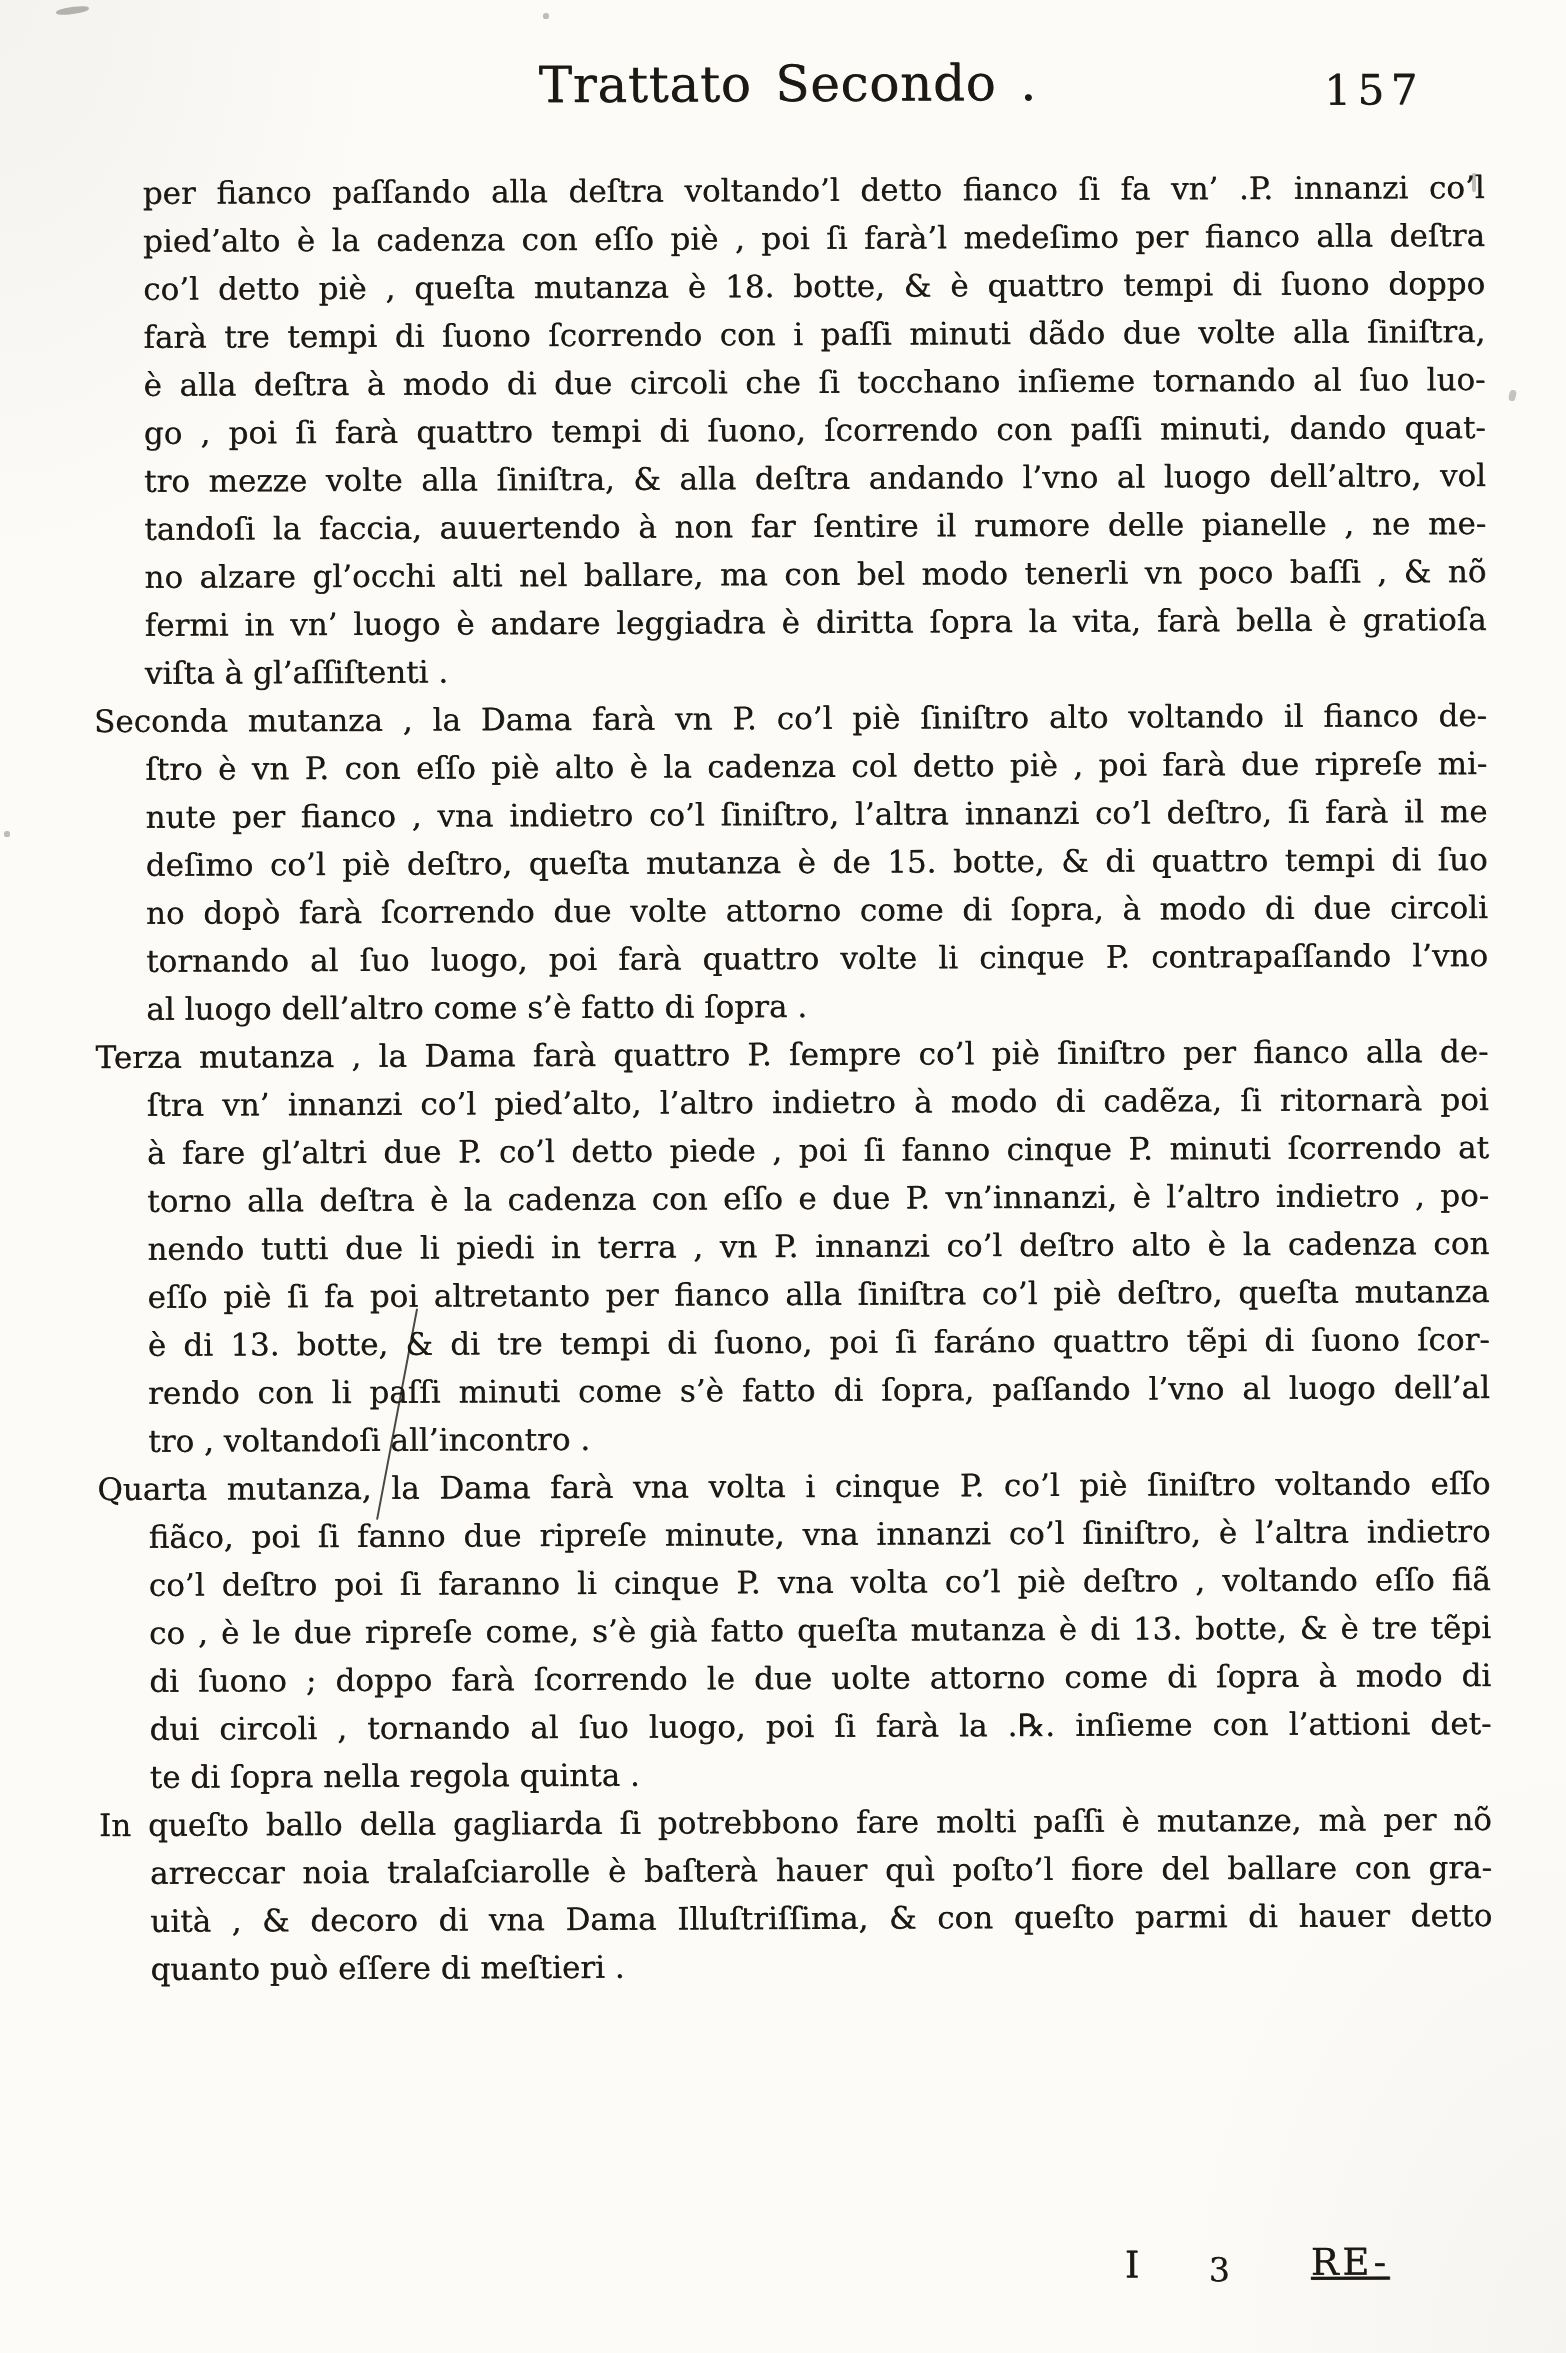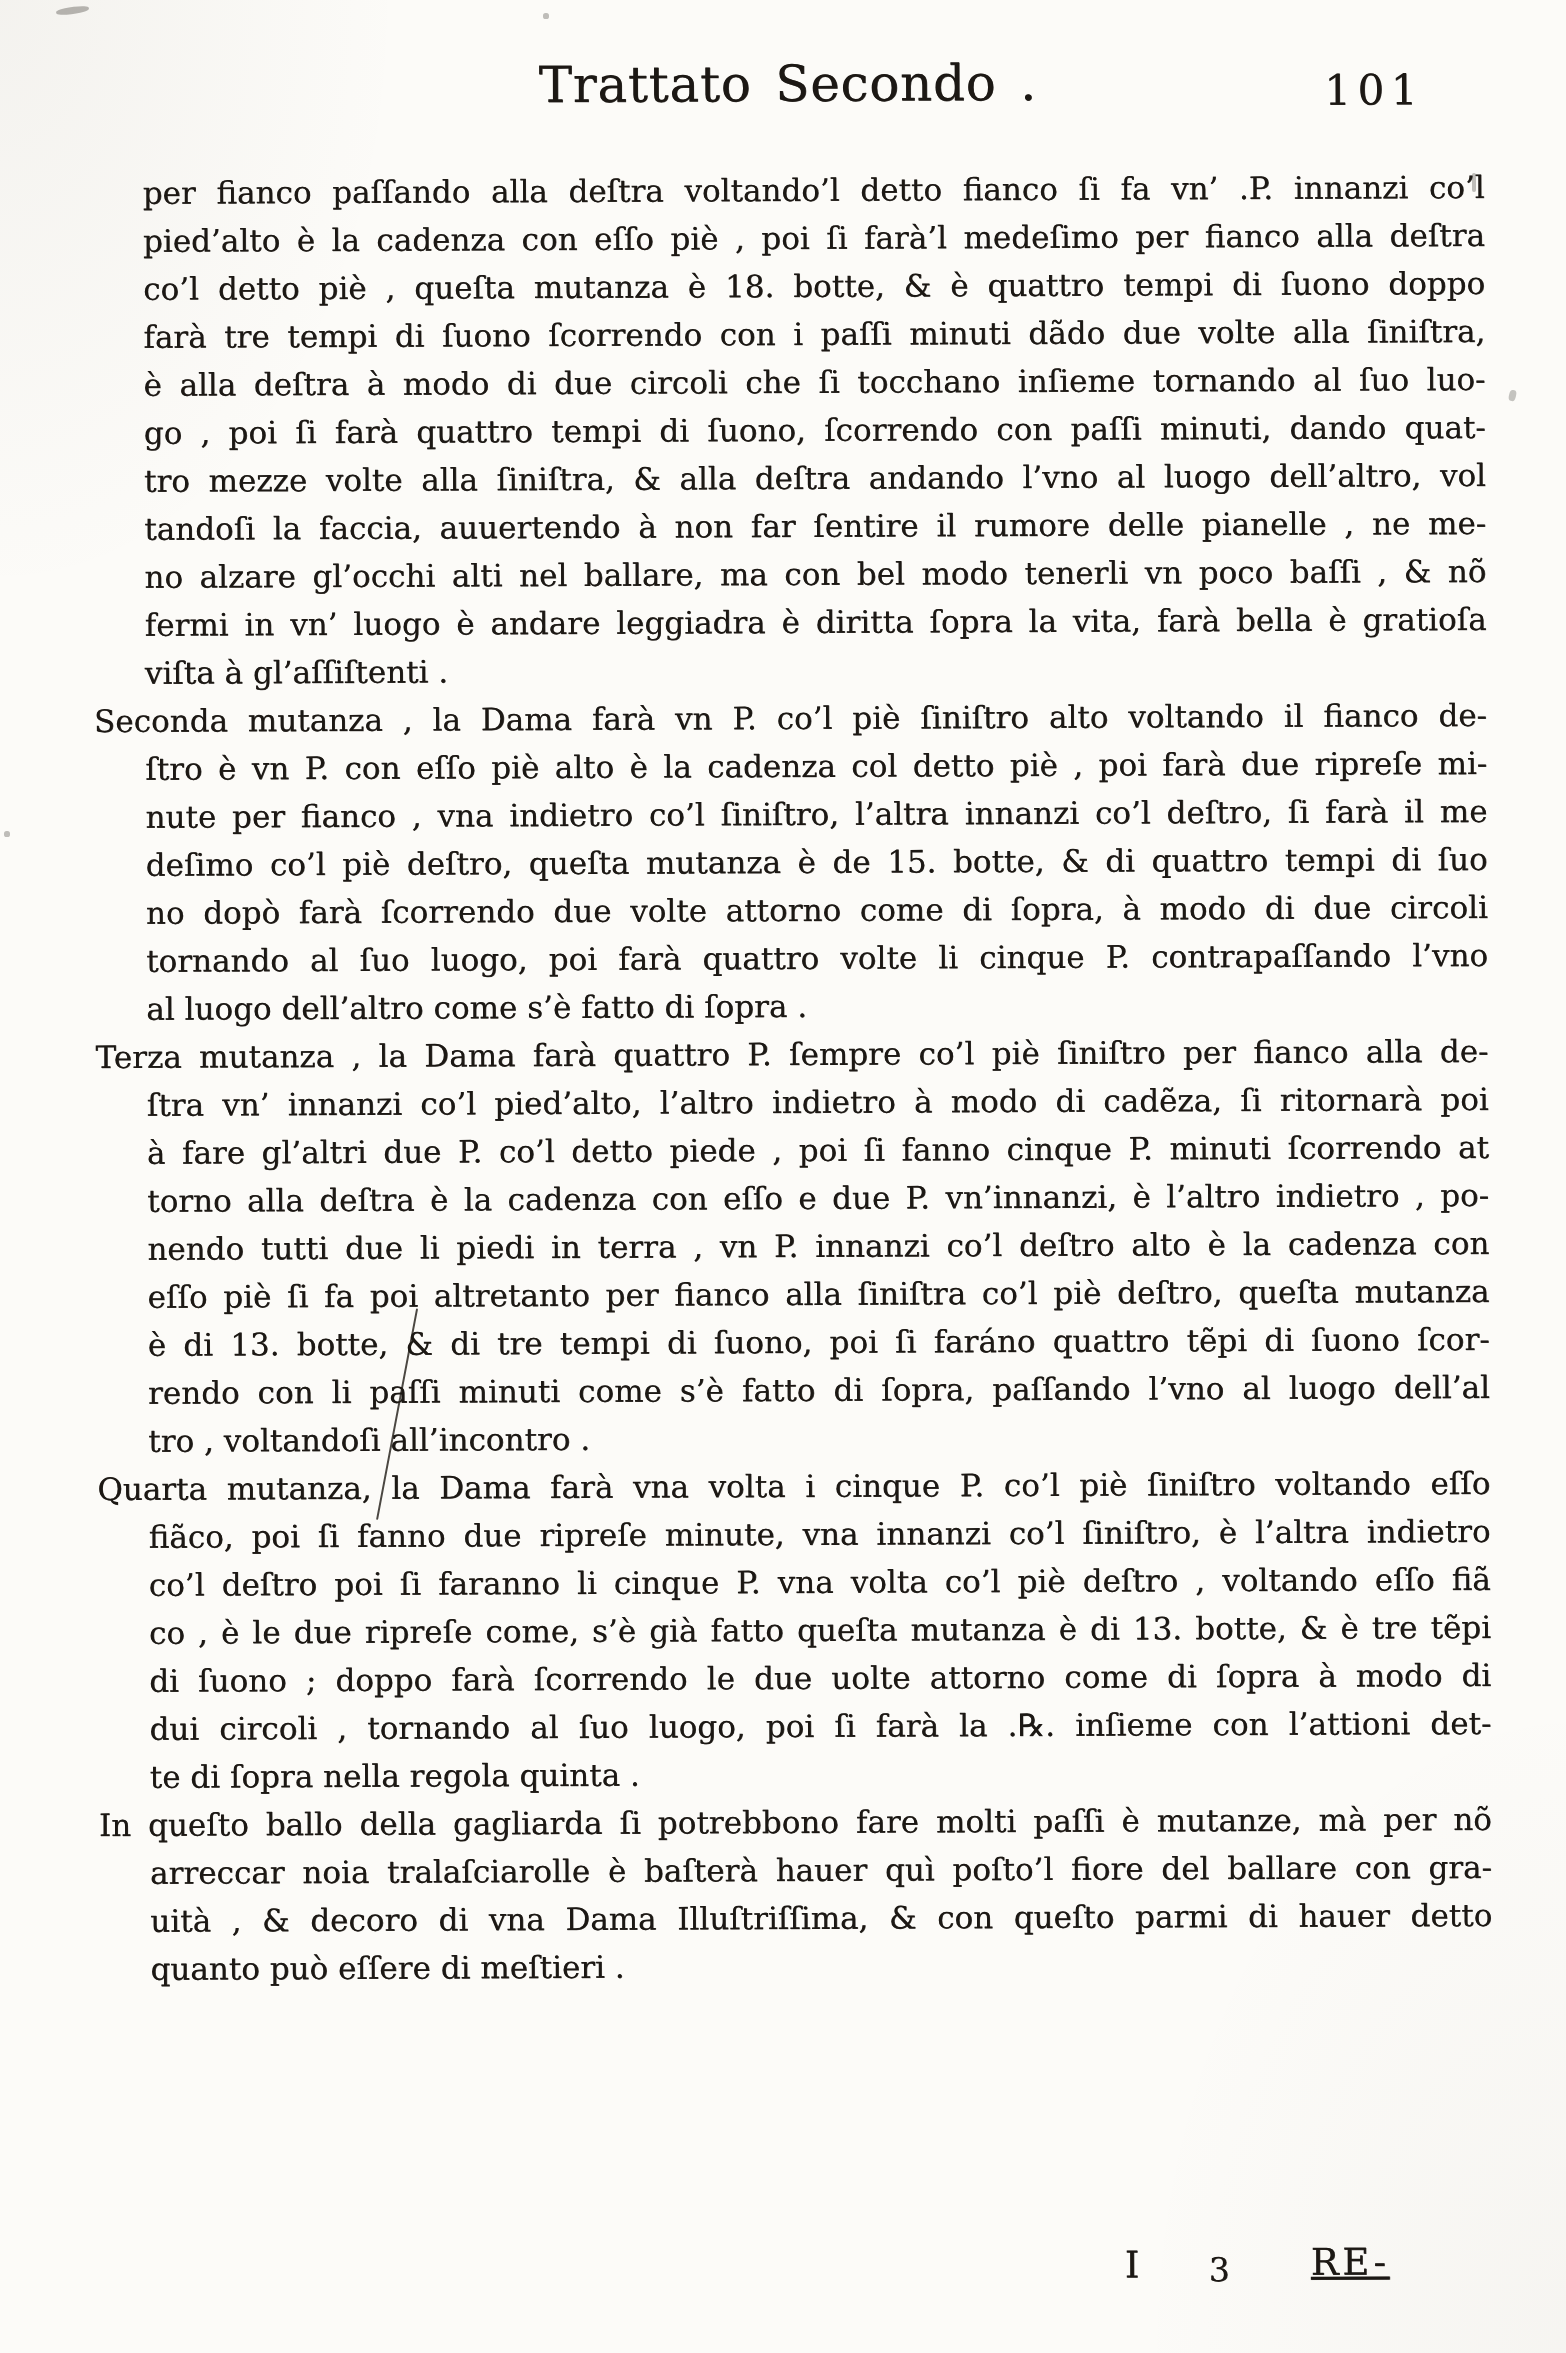--- a/index.html
+++ b/index.html
@@ -73,21 +73,21 @@
     border-radius:1.4px;
   }
 </style>
 </head>
 <body>
 
 <div class="page">
   <div class="tilt">
 
     <div class="header-title">Trattato Secondo .</div>
-    <div class="page-number">101</div>
+    <div class="page-number">157</div>
 
     <div class="body-block">
 
       <div class="para">
         <div class="line">per fianco paſſando alla deſtra voltando’l detto fianco ſi fa vn’ .P. innanzi co’l</div>
         <div class="line">pied’alto è la cadenza con eſſo piè , poi ſi farà’l medeſimo per fianco alla deſtra</div>
         <div class="line">co’l detto piè , queſta mutanza è 18. botte, &amp; è quattro tempi di ſuono doppo</div>
         <div class="line">farà tre tempi di ſuono ſcorrendo con i paſſi minuti dãdo due volte alla ſiniſtra,</div>
         <div class="line">è alla deſtra à modo di due circoli che ſi tocchano inſieme tornando al ſuo luo-</div>
         <div class="line">go , poi ſi farà quattro tempi di ſuono, ſcorrendo con paſſi minuti, dando quat-</div>

